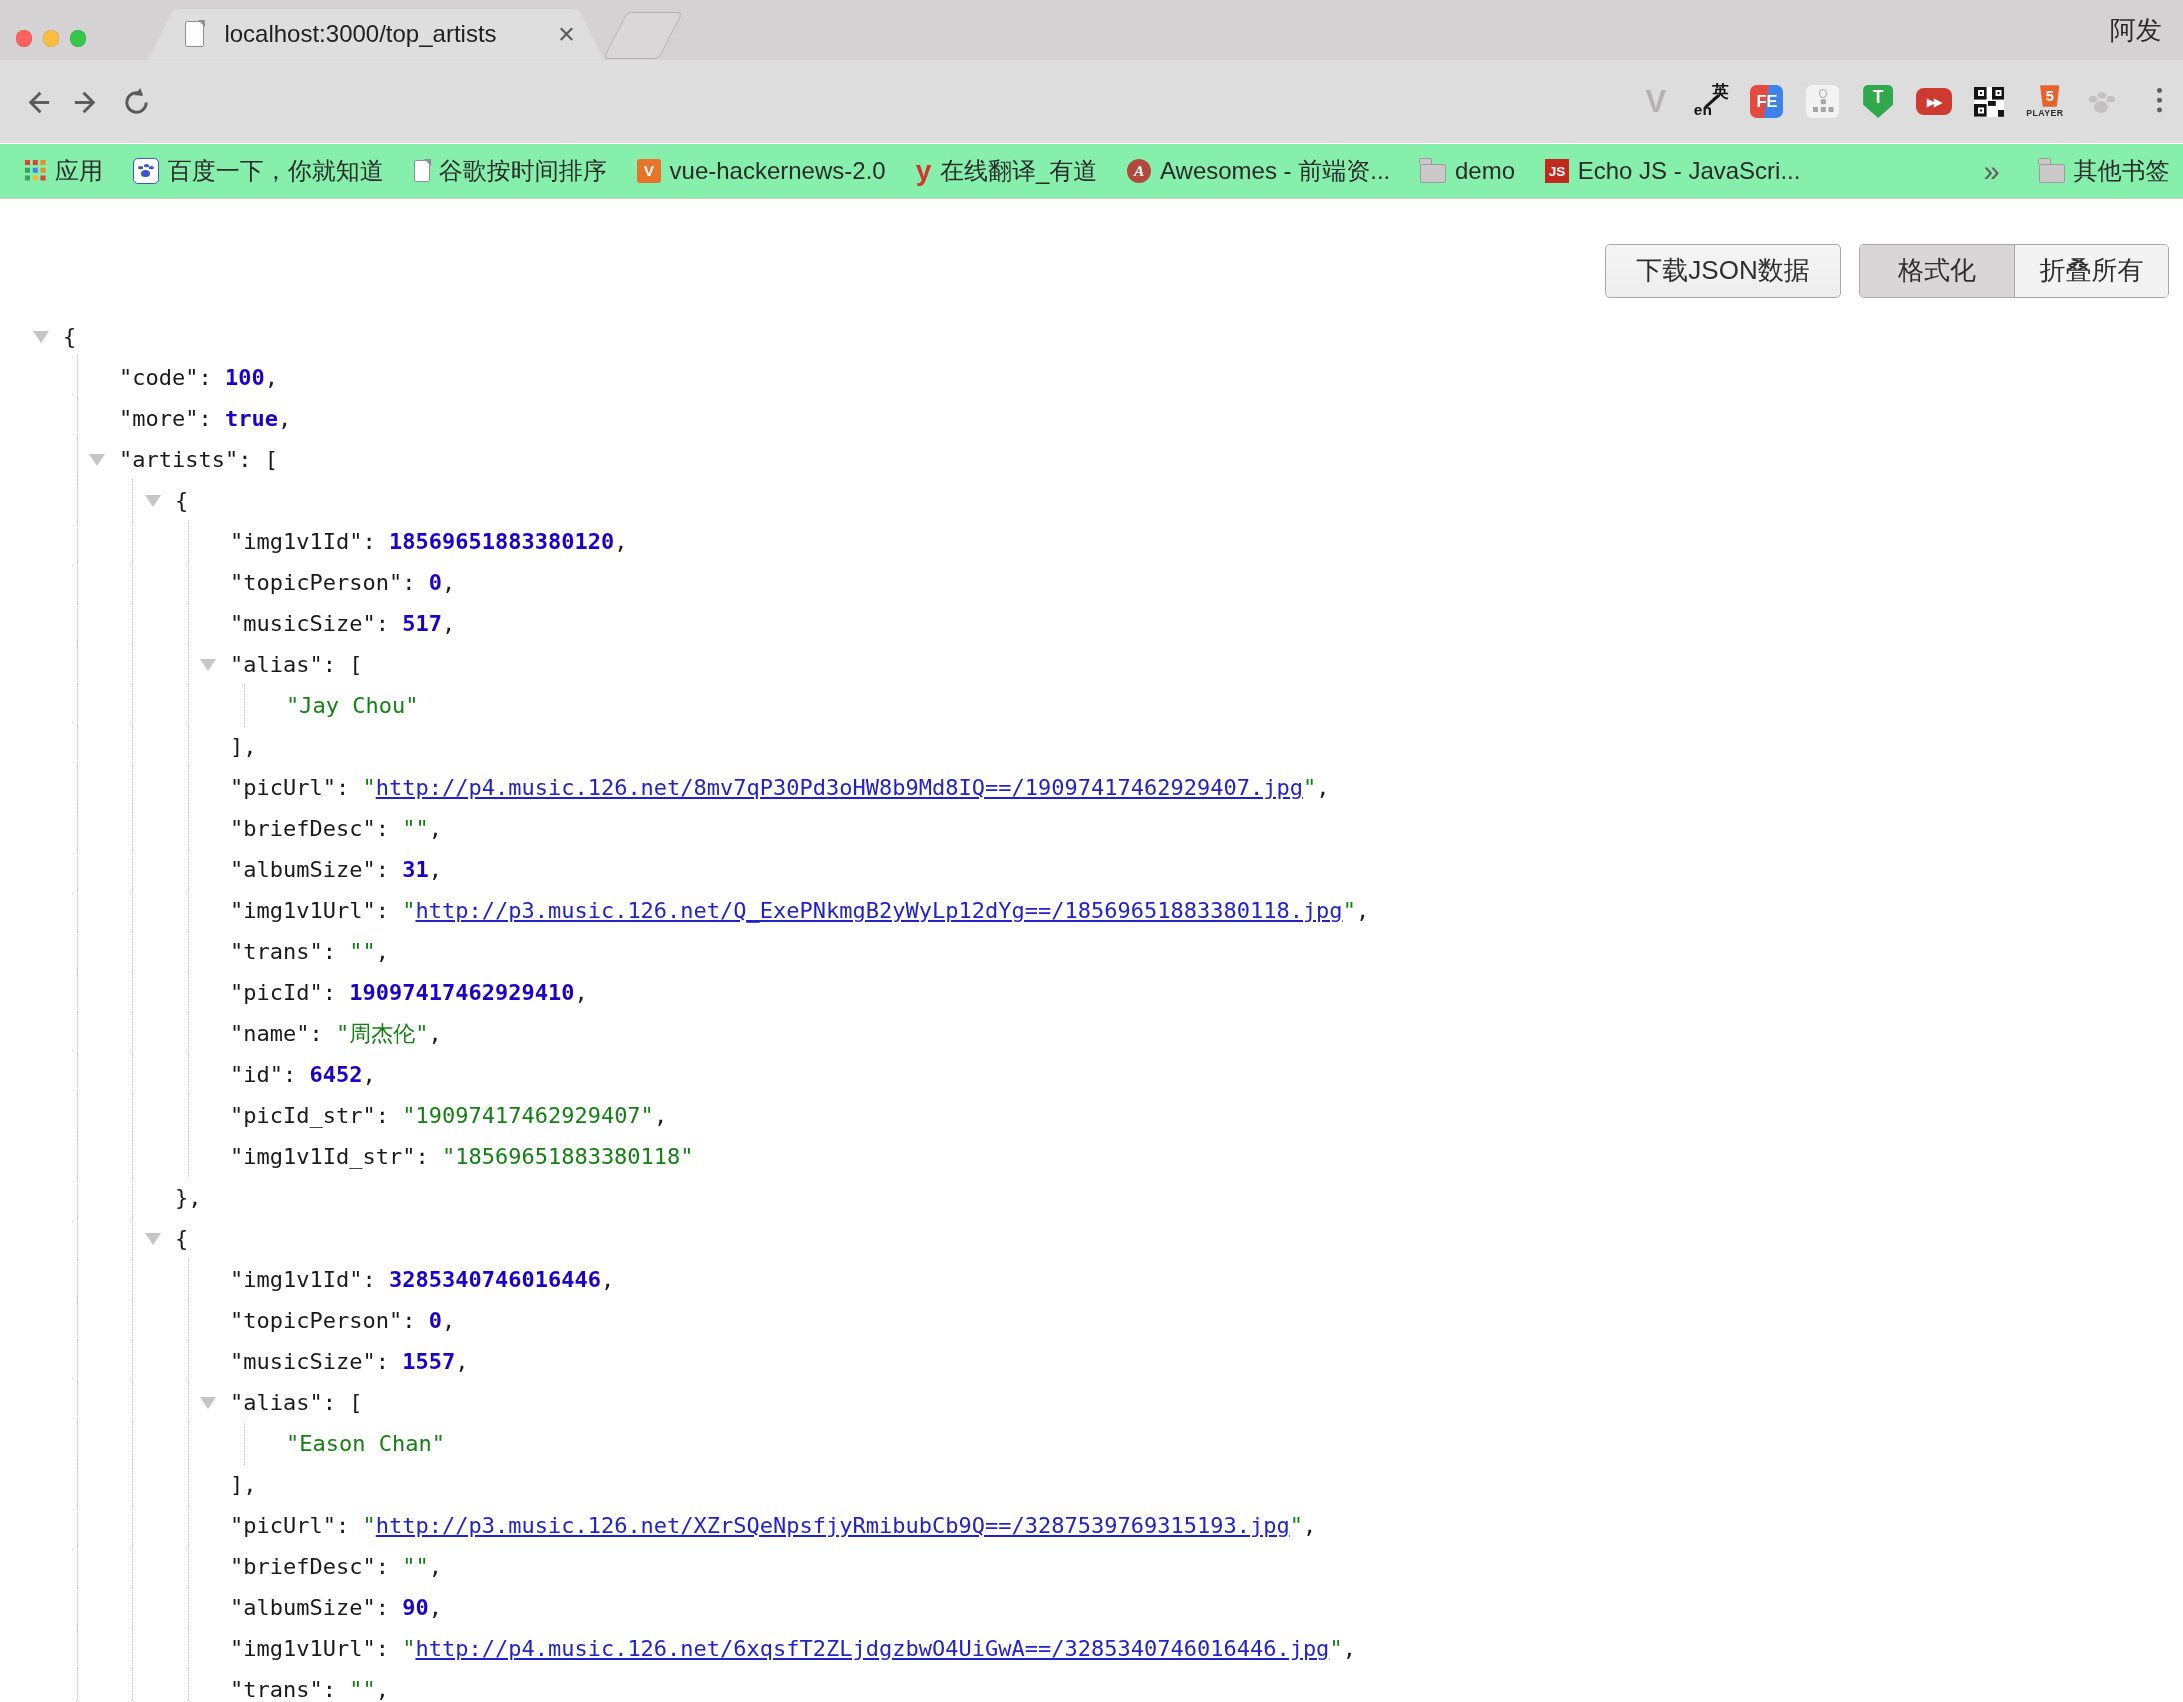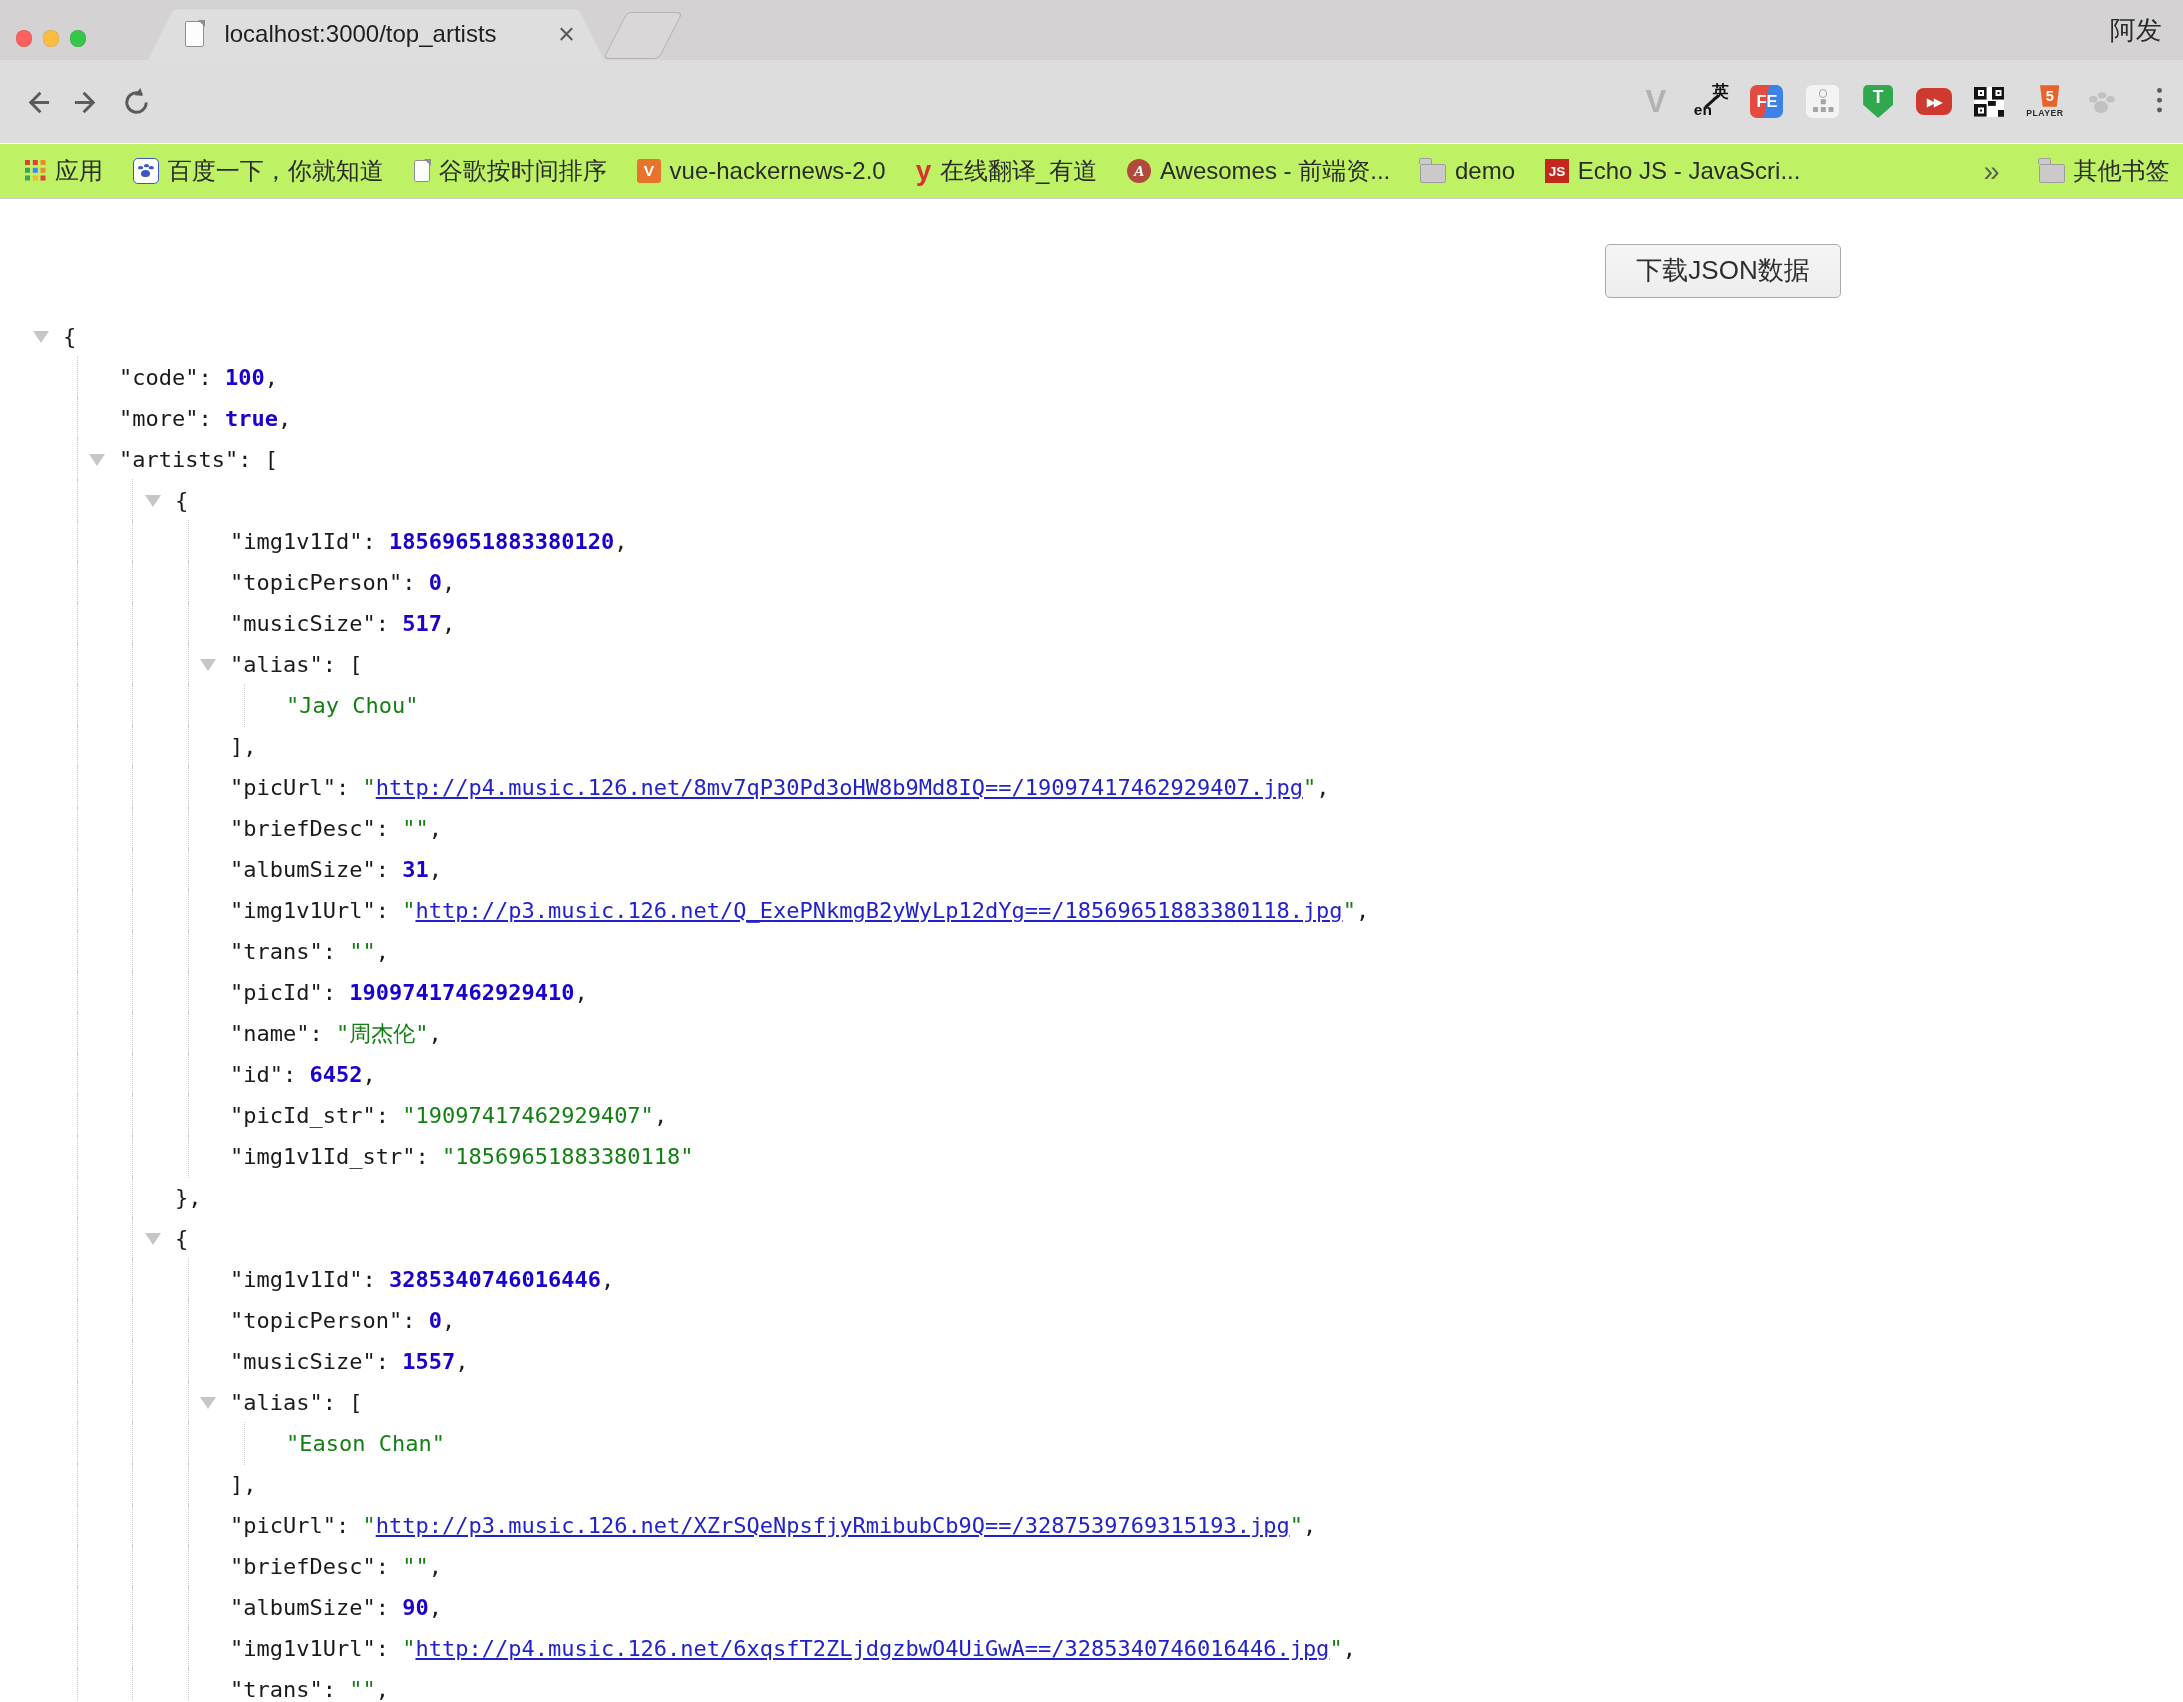--- a/index.html
+++ b/index.html
@@ -27,21 +27,21 @@
   #nav-back { left:21.3px; } #nav-fwd { left:70px; } #nav-reload { left:120px; }
   .urlbar { position:absolute; left:182px; top:14.6px; width:1434px; height:56px; background:#fff;
             border:1.9px solid #C5C3C4; border-radius:3.9px; display:flex; align-items:center; padding:0 17.5px; }
   .url-host { font-size:26px; color:#1c1c1c; margin-left:15.5px; }
   .url-path { font-size:26px; color:#7e7e7e; }
   #ext-row { position:absolute; right:62px; top:0; height:83px; display:flex; align-items:center; gap:14.6px; }
   .ext-btn { width:41px; height:47px; display:flex; align-items:center; justify-content:center; cursor:pointer; }
   #menu-btn { position:absolute; right:13.6px; top:28px; width:19.4px; height:29px; display:flex; justify-content:center; }
 
   
-  #bookmarksbar { position:absolute; left:0; top:144px; width:100%; height:55px; background:#bef264;
+  #bookmarksbar { position:absolute; left:0; top:144px; width:100%; height:55px; background:#86efac;
                   border-bottom:1px solid #CDCBCC; }
   #bookmarks-items { position:absolute; left:25px; top:0; height:54px; display:flex; align-items:center; }
   .bm-item { display:flex; align-items:center; margin-right:30px; cursor:pointer; white-space:nowrap; }
   .bm-label { font-size:24px; color:#2b2b2b; margin-left:8.7px; }
   #bookmarks-right { position:absolute; right:13.6px; top:0; height:54px; display:flex; align-items:center; }
   .overflow-chevron { font-size:29px; color:#5e5e5e; margin-right:39px; cursor:pointer; }
 
   
   #content { position:absolute; left:0; top:199px; width:100%; height:1503px; background:#fff; overflow:hidden;margin-top:28px; }
   .act-btn { position:absolute; height:54px; border:1.9px solid #A9A7A8; border-radius:4.9px;
@@ -256,20 +256,24 @@
       <span class="overflow-chevron">»</span>
       <span class="bm-item" style="margin-right:0;">
         <span class="ic ic-folder"></span>
         <span class="bm-label">其他书签</span>
       </span>
     </div>
   </div>
 
   <div id="content">
     <div class="act-btn" id="btn-download">下载JSON数据</div>
+    <div id="seg">
+      <div class="seg-cell" id="btn-format" style="background: rgb(216, 214, 215);">格式化</div>
+      <div class="seg-cell" id="btn-collapse">折叠所有</div>
+    </div>
     <div id="json-view">
         <div class="json-line" style="padding-left: 63px;"><span class="expander" style="left: 33px;"></span><span class="tok tok-p">{</span></div>
         <div class="json-line" style="padding-left: 119px;"><span class="guide" style="left: 77px;"></span><span class="tok tok-k">"code"</span><span class="tok tok-p">: </span><span class="tok tok-n">100</span><span class="tok tok-p">,</span></div>
         <div class="json-line" style="padding-left: 119px;"><span class="guide" style="left: 77px;"></span><span class="tok tok-k">"more"</span><span class="tok tok-p">: </span><span class="tok tok-n">true</span><span class="tok tok-p">,</span></div>
         <div class="json-line" style="padding-left: 119px;"><span class="guide" style="left: 77px;"></span><span class="expander" style="left: 89px;"></span><span class="tok tok-k">"artists"</span><span class="tok tok-p">: [</span></div>
         <div class="json-line" style="padding-left: 175px;"><span class="guide" style="left: 77px;"></span><span class="guide" style="left: 132px;"></span><span class="expander" style="left: 145px;"></span><span class="tok tok-p">{</span></div>
         <div class="json-line" style="padding-left: 230px;"><span class="guide" style="left: 77px;"></span><span class="guide" style="left: 132px;"></span><span class="guide" style="left: 188px;"></span><span class="tok tok-k">"img1v1Id"</span><span class="tok tok-p">: </span><span class="tok tok-n">18569651883380120</span><span class="tok tok-p">,</span></div>
         <div class="json-line" style="padding-left: 230px;"><span class="guide" style="left: 77px;"></span><span class="guide" style="left: 132px;"></span><span class="guide" style="left: 188px;"></span><span class="tok tok-k">"topicPerson"</span><span class="tok tok-p">: </span><span class="tok tok-n">0</span><span class="tok tok-p">,</span></div>
         <div class="json-line" style="padding-left: 230px;"><span class="guide" style="left: 77px;"></span><span class="guide" style="left: 132px;"></span><span class="guide" style="left: 188px;"></span><span class="tok tok-k">"musicSize"</span><span class="tok tok-p">: </span><span class="tok tok-n">517</span><span class="tok tok-p">,</span></div>
         <div class="json-line" style="padding-left: 230px;"><span class="guide" style="left: 77px;"></span><span class="guide" style="left: 132px;"></span><span class="guide" style="left: 188px;"></span><span class="expander" style="left: 200px;"></span><span class="tok tok-k">"alias"</span><span class="tok tok-p">: [</span></div>

